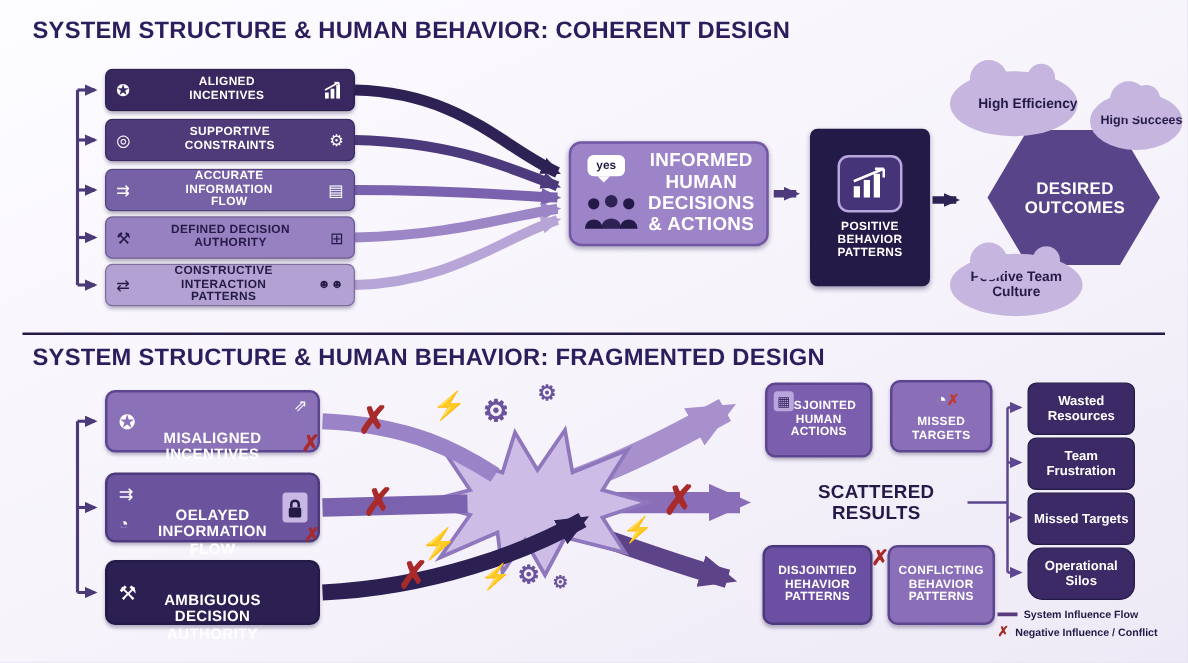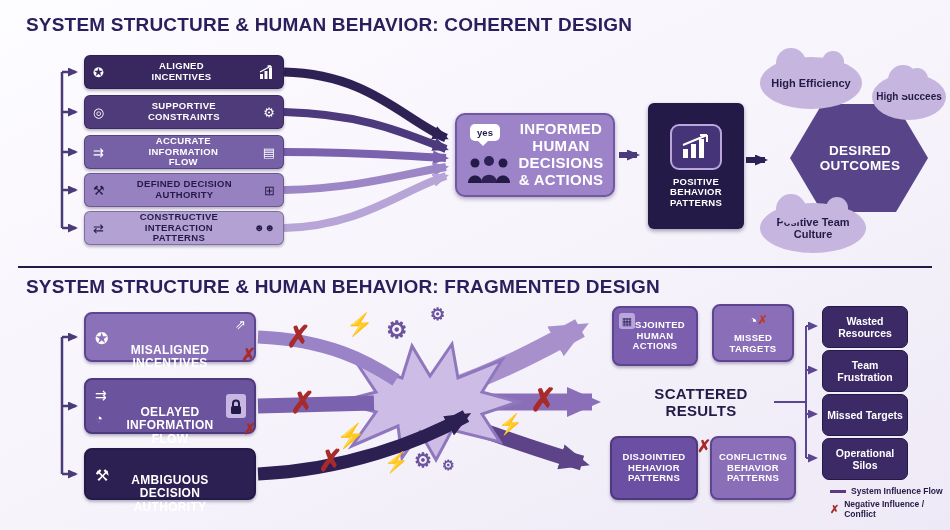--- a/index.html
+++ b/index.html
@@ -34,21 +34,21 @@
   .bubble::after { content:""; position:absolute; left:8px; bottom:-5px; border:5px solid transparent; border-top-color:#fff; border-bottom:0; }
   .pbox {
     position:absolute; left:648px; top:103px; width:96px; height:126px; background:#241a47;
     border-radius:6px; display:flex; flex-direction:column; align-items:center; justify-content:center;
     gap:7px; z-index:2; box-shadow:0 2px 4px rgba(30,20,70,.4);
   }
   .ptile { width:52px; height:46px; background:#453477; border:2px solid #b9a6dd; border-radius:9px;
     display:flex; align-items:center; justify-content:center; box-sizing:border-box; }
   .cloud {
     position:absolute; background:#c6b5de; border-radius:50%;
-    display:flex; align-items:center; justify-content:center; text-align:center;
+    display:flex; align-items:center; justify-content:flex-end; text-align:center;
     color:#241a47; font-weight:bold; font-size:11px; line-height:1.12; z-index:3;
   }
   .cloud::before { content:""; position:absolute; width:30px; height:30px; border-radius:50%; background:#c6b5de; top:-9px; left:16px; }
   .cloud::after  { content:""; position:absolute; width:22px; height:22px; border-radius:50%; background:#c6b5de; top:-6px; right:18px; }
   .divider { position:absolute; left:18px; top:266px; width:914px; border-top:2.5px solid #241a47; z-index:2; }
   .fbox {
     position:absolute; left:84px; width:172px; border-radius:8px;
     display:flex; align-items:center; justify-content:center; box-sizing:border-box;
     z-index:2; box-shadow:0 2px 3px rgba(30,20,70,.3);
   }
@@ -59,21 +59,21 @@
     box-shadow:0 2px 3px rgba(30,20,70,.3);
   }
   .mbox .box-label { font-size:9.5px; color:#fff; }
   .obox {
     position:absolute; left:822px; width:84px; height:40px; background:#3b2a66;
     border:1.5px solid #241a47; border-radius:7px; display:flex; align-items:center; justify-content:center;
     color:#fff; font-size:10.5px; font-weight:bold; text-align:center; line-height:1.15; z-index:2;
   }
   .deco { position:absolute; z-index:5; font-weight:bold; line-height:1; }
   .legend { position:absolute; left:798px; top:486px; width:150px; z-index:4; }
-  .legend .row { display:flex; align-items:center; gap:5px; font-size:8.5px; color:#241a47; margin-bottom:3px; font-weight:bold;padding-left:32px; }
+  .legend .row { display:flex; align-items:center; gap:5px; font-size:8.5px; color:#241a47; margin-bottom:3px; font-weight:bold; }
   .legend .swatch { width:16px; height:3px; background:#5d3a7e; }
 </style>
 </head>
 <body>
 
 <div class="stage">
 
   <svg class="layer" width="950" height="530">
     <defs>
       <marker id="ah-rail" markerUnits="userSpaceOnUse" markerWidth="10" markerHeight="9" refX="8" refY="4.5" orient="auto">
@@ -292,21 +292,21 @@
 
   <div class="obox" style="top:306px;">
     <span>Wasted Resources</span>
   </div>
   <div class="obox" style="top:350px;">
     <span>Team Frustration</span>
   </div>
   <div class="obox" style="top:394px;">
     <span>Missed Targets</span>
   </div>
-  <div class="obox" style="top:438px;">
+  <div class="obox" style="top:438px;border-radius:12px;">
     <span>Operational Silos</span>
   </div>
 
   <div class="legend">
     <div class="row">
       <span class="swatch"></span>
       <span>System Influence Flow</span>
     </div>
     <div class="row">
       <span style="color:#a82a2a;font-size:11px;font-weight:bold;">✗</span>

